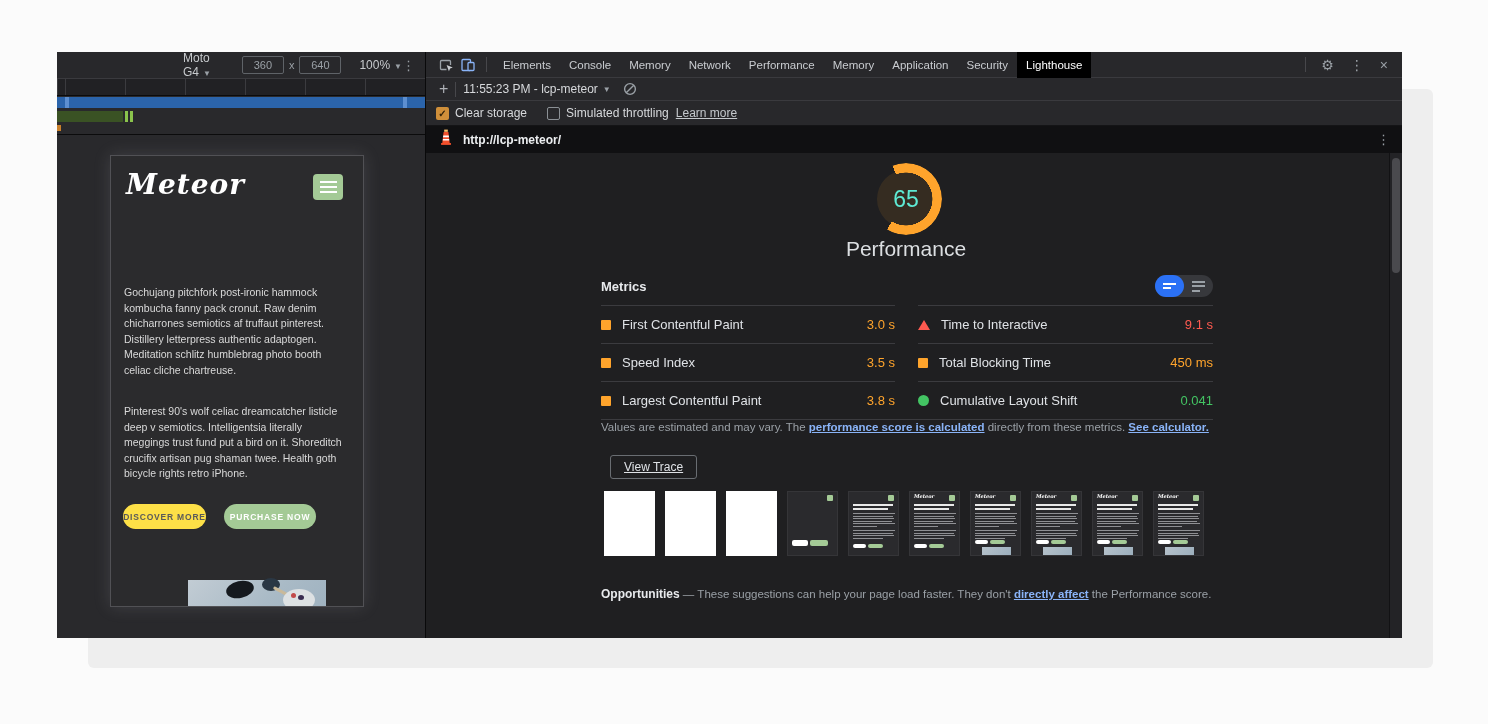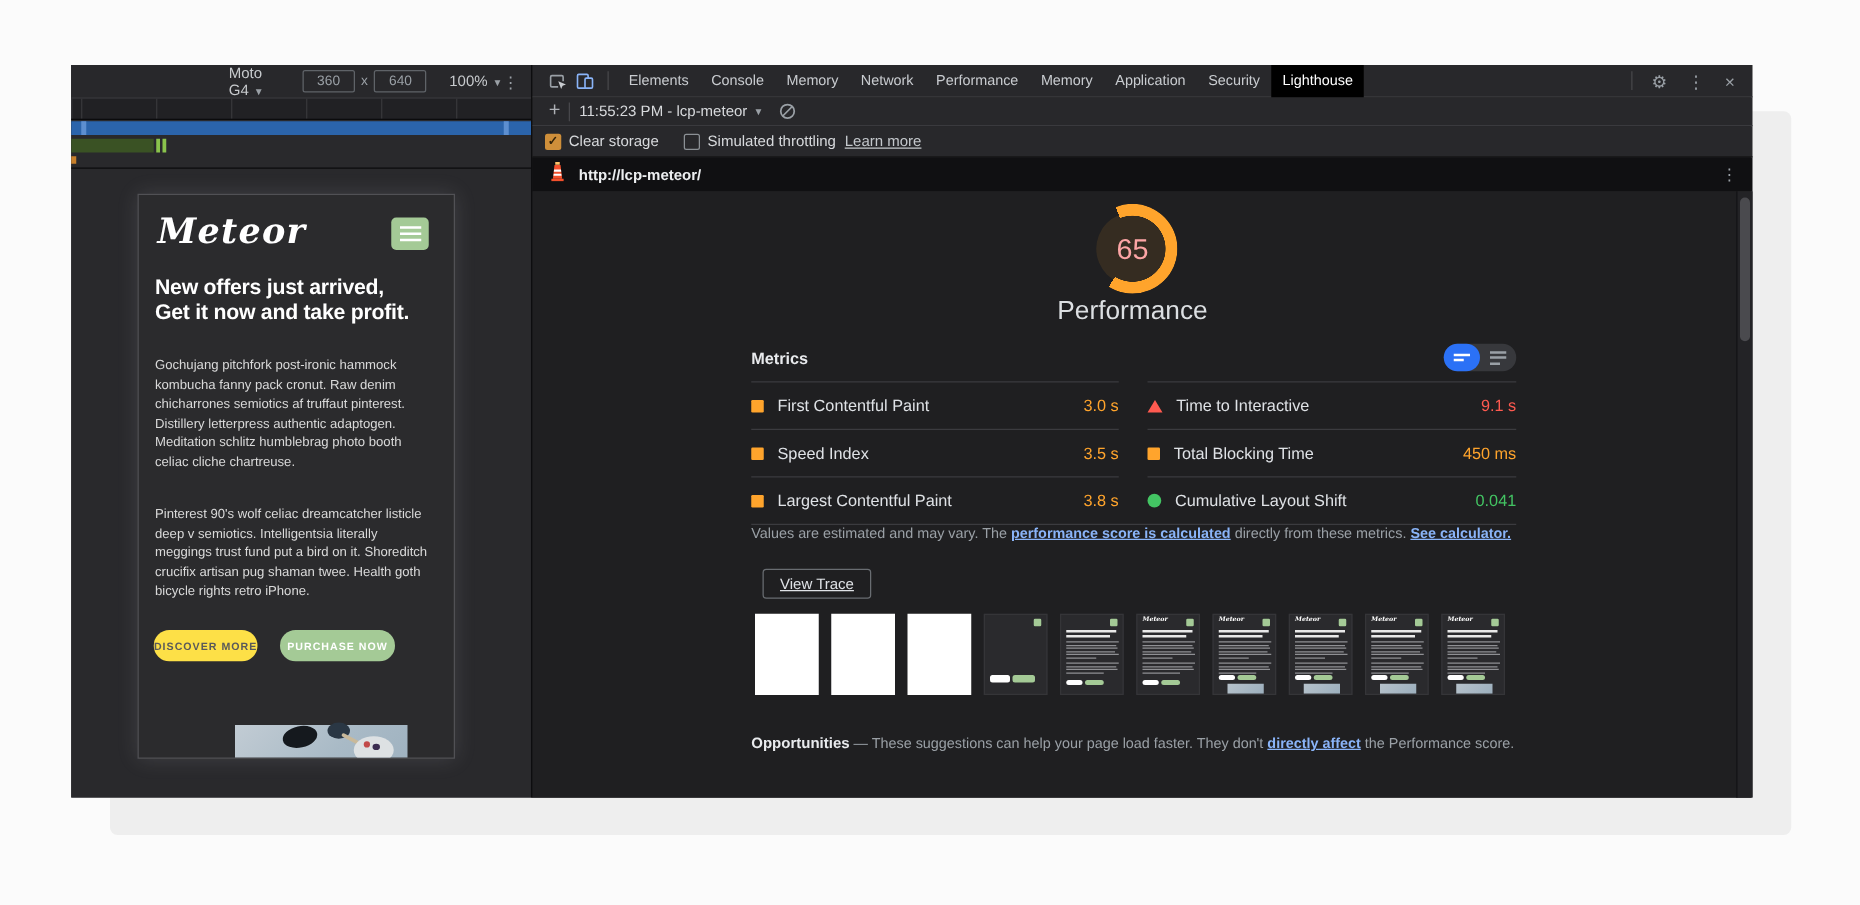--- a/index.html
+++ b/index.html
@@ -78,21 +78,21 @@
 
   .report { position:absolute; left:0; top:101px; width:976px; height:485px; background:#1f1f21; }
   .scrollbar { position:absolute; right:0; top:0; width:13px; height:485px; background:#232326; border-left:1px solid #121214; }
   .scroll-thumb { position:absolute; right:2px; top:5px; width:8px; height:115px; background:#4a4a4e; border-radius:4px; cursor:pointer; }
 
   .gauge { position:absolute; left:444px; top:10px; width:72px; height:72px; border-radius:50%;
            background:conic-gradient(from 212deg, transparent 0 35%, #ffa42c 35% 100%);
            -webkit-mask:radial-gradient(closest-side, transparent 73%, #000 74%);
            mask:radial-gradient(closest-side, transparent 73%, #000 74%); }
   .gauge-fill { position:absolute; left:451px; top:17px; width:58px; height:58px; border-radius:50%; background:rgba(255,164,44,0.10); }
-  .gauge-num { position:absolute; left:444px; top:10px; width:72px; height:72px; display:flex; align-items:center; justify-content:center; font-size:23px; color:#fca5a5; }
+  .gauge-num { position:absolute; left:444px; top:10px; width:72px; height:72px; display:flex; align-items:center; justify-content:center; font-size:23px; color:#5eead4; }
   .perf-title { position:absolute; left:330px; top:84px; width:300px; text-align:center; font-size:21px; color:#dcdfe2; }
 
   .metrics-card { position:absolute; left:175px; top:120px; width:612px; }
   .m-head { display:flex; align-items:center; justify-content:space-between; height:26px; }
   .m-title { font-size:13px; font-weight:bold; color:#e8eaed; }
   .toggle { width:58px; height:22px; background:#37383c; border-radius:12px; display:flex; }
   .tg-seg { width:29px; height:22px; display:flex; flex-direction:column; justify-content:center; gap:2.5px; padding-left:8px; cursor:pointer; }
   .tg-seg.active { background:#2b71f6; border-radius:12px; }
   .tg-seg .b1 { width:13px; height:2px; background:#ffffff; }
   .tg-seg .b2 { width:8px; height:2px; background:#ffffff; }
@@ -159,24 +159,20 @@
     </div>
     <div class="mq-orange"></div>
     <div class="lp-divider"></div>
 
     <div class="device-frame">
       <div class="site-logo">Meteor</div>
       <div class="menu-btn">
         <span></span>
         <span></span>
         <span></span>
-      </div>
-      <div class="hero-h">
-        <div>New offers just arrived,</div>
-        <div>Get it now and take profit.</div>
       </div>
       <div class="site-p p1">Gochujang pitchfork post-ironic hammock kombucha fanny pack cronut. Raw denim chicharrones semiotics af truffaut pinterest. Distillery letterpress authentic adaptogen. Meditation schlitz humblebrag photo booth celiac cliche chartreuse.</div>
       <div class="site-p p2">Pinterest 90's wolf celiac dreamcatcher listicle deep v semiotics. Intelligentsia literally meggings trust fund put a bird on it. Shoreditch crucifix artisan pug shaman twee. Health goth bicycle rights retro iPhone.</div>
       <div class="btn-row">
         <div class="pill discover">DISCOVER MORE</div>
         <div class="pill purchase">PURCHASE NOW</div>
       </div>
       <div class="photo">
         <div class="cup1"></div>
         <div class="cup2"></div>

